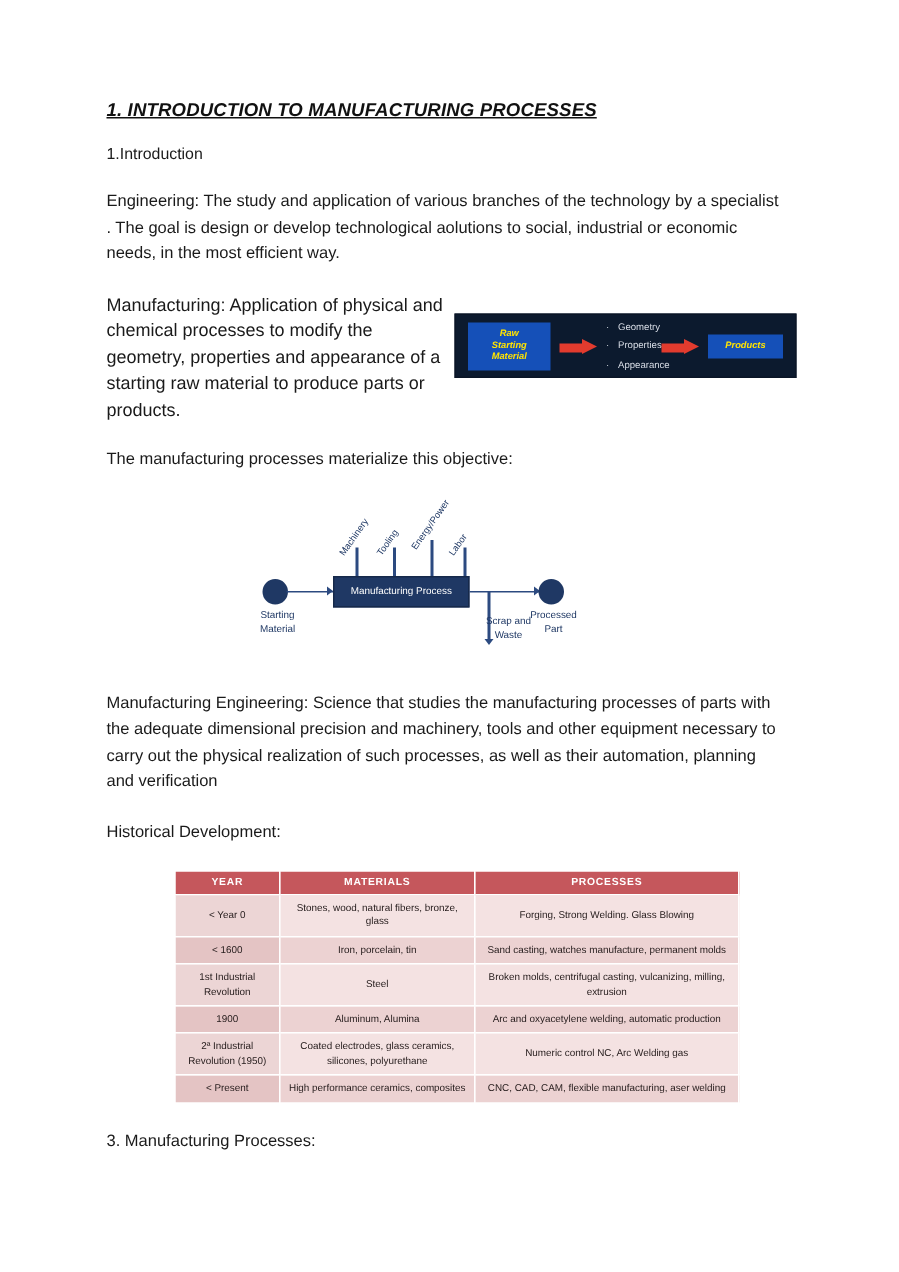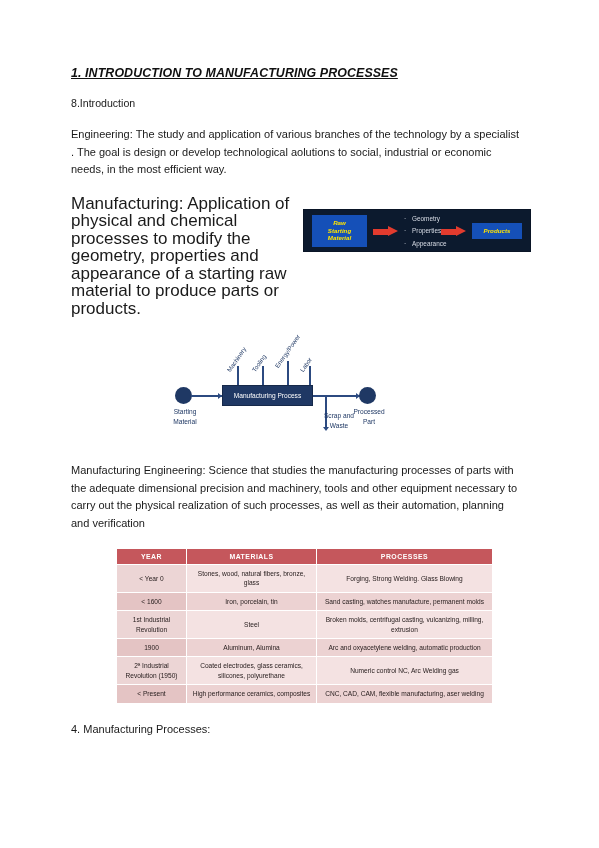--- a/index.html
+++ b/index.html
@@ -48,21 +48,21 @@
     margin: 0 0 16px 0;
     color: #1a1a1a;
   }
   .wrap-row {
     position: relative;
     min-height: 74px;
     margin-bottom: 16px;
   }
   .wrap-text {
     width: 233px;
-    font-size: 17px;
+    font-size: 12px;
     line-height: 17.5px;
     color: #1a1a1a;
   }
 
   
   .banner {
     position: absolute;
     left: 232px;
     top: 14px;
     width: 228px;
@@ -263,21 +263,21 @@
   .tbl-wrap { margin-bottom: 17px; }
 </style>
 </head>
 <body>
 
 <div class="page">
   <div class="content">
 
     <h1 class="doc-title">1. INTRODUCTION TO MANUFACTURING PROCESSES</h1>
 
-    <div class="sec-head">8.Introduction</div>
+    <div class="sec-head">1.Introduction</div>
 
     <p class="body-text">Engineering: The study and application of various branches of the technology by a specialist . The goal is design or develop technological aolutions to social, industrial or economic needs, in the most efficient way.</p>
 
     <div class="wrap-row">
       <div class="wrap-text">Manufacturing: Application of physical and chemical processes to modify the geometry, properties and appearance of a starting raw material to produce parts or products.</div>
 
       <div class="banner">
         <div class="banner-inner">
           <div class="blue-box box-raw">
             <div>
@@ -301,20 +301,21 @@
           <div class="arrow-red arrow2">
             <div class="shaft"></div>
               <div class="head"></div>
           </div>
 
           <div class="blue-box box-prod">Products</div>
         </div>
       </div>
     </div>
 
+    <p class="body-text">The manufacturing processes materialize this objective:</p>
 
     <div class="flow">
       <div class="node-circle node-left"></div>
       <div class="hline hline-left"></div>
       <div class="arrow-small arr-in"></div>
 
       <div class="flow-box">Manufacturing Process</div>
 
       <div class="hline hline-right"></div>
       <div class="arrow-small arr-out"></div>
@@ -336,20 +337,21 @@
 Part</div>
 
       <div class="scrap-path-v1"></div>
       <div class="scrap-arrow"></div>
       <div class="flow-cap cap-scrap">Scrap and
 Waste</div>
     </div>
 
     <p class="body-text">Manufacturing Engineering: Science that studies the manufacturing processes of parts with the adequate dimensional precision and machinery, tools and other equipment necessary to carry out the physical realization of such processes, as well as their automation, planning and verification</p>
 
+    <p class="body-text">Historical Development:</p>
 
     <div class="tbl-wrap">
       <table class="hist-table">
         <colgroup>
             <col class="c1">
             <col class="c2">
             <col class="c3">
           </colgroup>
         <thead>
           <tr>
@@ -386,17 +388,17 @@
           </tr>
           <tr class="band-b">
             <td class="first-col">&lt; Present</td>
             <td>High performance ceramics, composites</td>
             <td>CNC, CAD, CAM, flexible manufacturing, aser welding</td>
           </tr>
         </tbody>
       </table>
     </div>
 
-    <p class="body-text">4. Manufacturing Processes:</p>
+    <p class="body-text">3. Manufacturing Processes:</p>
 
 
   </div>
 </div>
 
 </body></html>

